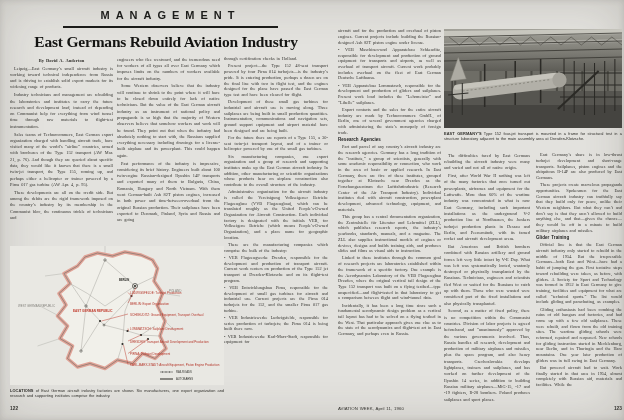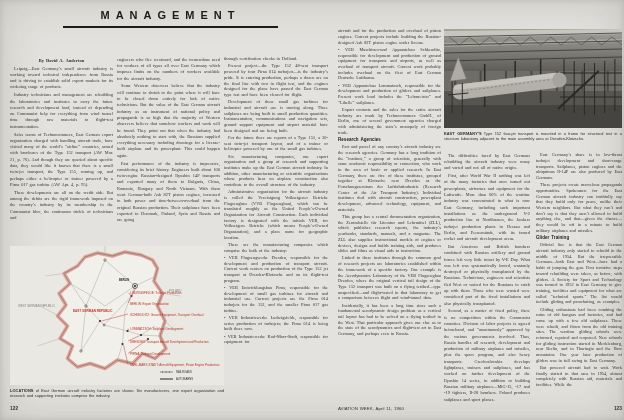--- a/index.html
+++ b/index.html
@@ -39,20 +39,21 @@
   .foot .scaled.bold{font-weight:bold;font-size:9.5px;}
   .foot .scaled.right{text-align:right;}
 </style>
 </head>
 <body>
 
 <div id="page">
 
   <div id="management-box">MANAGEMENT</div>
   <div id="section-rule"></div>
+  <div id="headline">East Germans Rebuild Aviation Industry</div>
 
   <div class="col" id="col1" style="left:10px;top:57px;width:103px;height:188px;">
     <div class="scaled tall">
       <p class="byline">By David A. Anderton</p>
       <p>Leipzig—East Germany’s small aircraft industry is working toward technical independence from Russia and is driving to establish solid export markets for its widening range of products.</p>
       <p>Industry technicians and management are rebuilding the laboratories and institutes to carry the future research and development load, instead of depending on Communist help for everything from wind tunnel time through raw materials to flight-test instrumentation.</p>
       <p>Sales teams of Technocommerz, East German export organization charged with handling aircraft trade, have visited many of the world’s “airline” countries, armed with brochures of the Type 152 transport (AW Mar. 21, p. 76). And though they are queried about specific data, they would like it known that there is a small twin-jet transport, the Type 155, coming up, and perhaps either a helicopter or trainer powered by a Pirna 017 gas turbine (AW Apr. 4, p. 95).</p>
       <p>These developments are all on the credit side. But among the debits are the rigid framework imposed on the country’s industry by its membership in the Communist bloc, the continuous trickle of technicians and</p>
     </div>
   </div>

